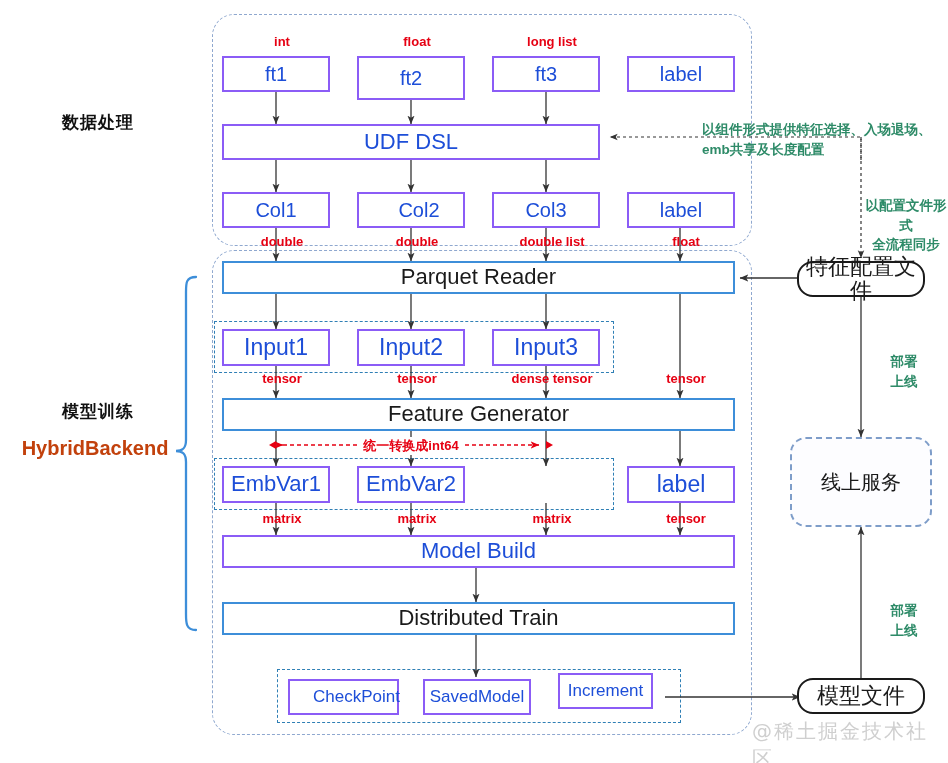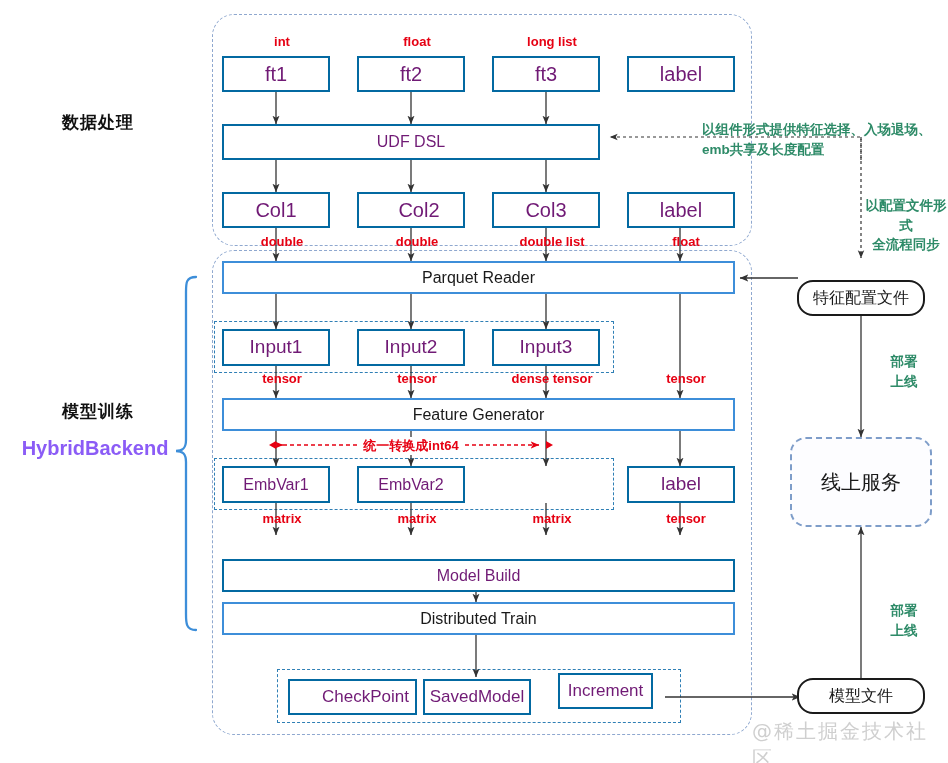--- a/index.html
+++ b/index.html
@@ -11,41 +11,41 @@
   #canvas{position:absolute;left:0;top:0;width:948px;height:763px;}
   svg.layer{position:absolute;left:0;top:0;width:948px;height:763px;pointer-events:none;}
 
   
   .node{
     position:absolute;box-sizing:border-box;
     display:flex;align-items:center;justify-content:center;
     background:#ffffff;text-align:center;
     line-height:1.1;
   }
-  .node.black{border:2px solid #0369a1;color:#701a75;}
+  .node.black{border:2px solid #8b5cf6;color:#1d4ed8;}
   .node.blue{border:2px solid #3d8ed9;color:#1a1a1a;}
   .node.round{border:2px solid #1a1a1a;border-radius:16px;}
   .node.dashblue{border:2px dashed #7e9dc9;border-radius:16px;background:#fdfdff;}
 
   .f20{font-size:20px;}
-  .f19{font-size:19px;}
-  .f18{font-size:16px;}
+  .f19{font-size:23px;}
+  .f18{font-size:22px;}
   .f17{font-size:17px;}
 
   
   .group{position:absolute;box-sizing:border-box;pointer-events:none;}
   .grp-outer{border:1.6px dashed #8fa8cf;border-radius:22px;}
   .grp-inner{border:1.5px dashed #2f7fb5;}
 
   
   .lbl{position:absolute;white-space:nowrap;padding-left:12px;}
   .lbl-red{color:#e60012;font-size:13px;font-weight:bold;}
   .lbl-green{color:#2e8b68;font-size:13.5px;font-weight:bold;line-height:1.45;white-space:pre-line;margin-left:46px;}
   .lbl-sec{color:#111;font-size:17px;font-weight:bold;letter-spacing:1px;}
-  .lbl-hb{color:#8b5cf6;font-size:20px;font-weight:bold;}
+  .lbl-hb{color:#c2410c;font-size:20px;font-weight:bold;}
   .watermark{
     position:absolute;color:#cfcfcf;font-size:20px;letter-spacing:2px;
     font-family:"DejaVu Sans",sans-serif;
   }
   .ctr{transform:translateX(-50%);}
 </style>
 </head>
 <body>
 
 <div id="canvas">
@@ -142,21 +142,21 @@
                L186,614
                C186,623 186,630 196,630"></path>
     </g>
   </svg>
 
   <div class="lbl lbl-red ctr" style="left:276px;top:34px;">int</div>
   <div class="lbl lbl-red ctr" style="left:411px;top:34px;">float</div>
   <div class="lbl lbl-red ctr" style="left:546px;top:34px;">long list</div>
 
   <div class="node black f20" style="left:222px;top:56px;width:108px;height:36px;">ft1</div>
-  <div class="node black f20" style="left:357px;top:56px;width:108px;height:36px;">ft2</div>
+  <div class="node black f20" style="left:357px;top:56px;width:108px;height:44px;">ft2</div>
   <div class="node black f20" style="left:492px;top:56px;width:108px;height:36px;">ft3</div>
   <div class="node black f20" style="left:627px;top:56px;width:108px;height:36px;">label</div>
 
   <div class="node black f18" style="left:222px;top:124px;width:378px;height:36px;">UDF DSL</div>
 
   <div class="node black f20" style="left:222px;top:192px;width:108px;height:36px;">Col1</div>
   <div class="node black f20" style="left:357px;top:192px;width:108px;height:36px;padding-left:16px;">Col2</div>
   <div class="node black f20" style="left:492px;top:192px;width:108px;height:36px;">Col3</div>
   <div class="node black f20" style="left:627px;top:192px;width:108px;height:36px;">label</div>
 
@@ -182,29 +182,29 @@
 
   <div class="node black f18" style="left:222px;top:466px;width:108px;height:37px;">EmbVar1</div>
   <div class="node black f18" style="left:357px;top:466px;width:108px;height:37px;">EmbVar2</div>
   <div class="node black f19" style="left:627px;top:466px;width:108px;height:37px;">label</div>
 
   <div class="lbl lbl-red ctr" style="left:276px;top:511px;">matrix</div>
   <div class="lbl lbl-red ctr" style="left:411px;top:511px;">matrix</div>
   <div class="lbl lbl-red ctr" style="left:546px;top:511px;">matrix</div>
   <div class="lbl lbl-red ctr" style="left:680px;top:511px;">tensor</div>
 
-  <div class="node black f18" style="left:222px;top:559px;width:513px;height:33px;">Model Build</div>
+  <div class="node black f18" style="left:222px;top:535px;width:513px;height:33px;">Model Build</div>
 
   <div class="node blue f18" style="left:222px;top:602px;width:513px;height:33px;">Distributed Train</div>
 
-  <div class="node black f17" style="left:288px;top:679px;width:129px;height:36px;padding-left:26px;">CheckPoint</div>
+  <div class="node black f17" style="left:288px;top:679px;width:111px;height:36px;padding-left:26px;">CheckPoint</div>
   <div class="node black f17" style="left:423px;top:679px;width:108px;height:36px;">SavedModel</div>
   <div class="node black f17" style="left:558px;top:673px;width:95px;height:36px;">Increment</div>
 
-  <div class="node round f18" style="left:797px;top:261px;width:128px;height:36px;margin-top:19px;">特征配置文件</div>
+  <div class="node round f18" style="left:797px;top:261px;width:128px;height:36px;">特征配置文件</div>
   <div class="node dashblue f20" style="left:790px;top:437px;width:142px;height:90px;">线上服务</div>
   <div class="node round f18" style="left:797px;top:678px;width:128px;height:36px;">模型文件</div>
 
   <div class="lbl lbl-green ctr" style="left:861px;top:352px;background:#fff;padding:0 4px;">部署上线</div>
   <div class="lbl lbl-green ctr" style="left:861px;top:601px;background:#fff;padding:0 4px;">部署上线</div>
 
   <div class="lbl lbl-green" style="left:644px;top:120px;">以组件形式提供特征选择、入场退场、
 emb共享及长度配置</div>
   <div class="lbl lbl-green" style="left:806px;top:196px;text-align:center;">以配置文件形式
 全流程同步</div>

